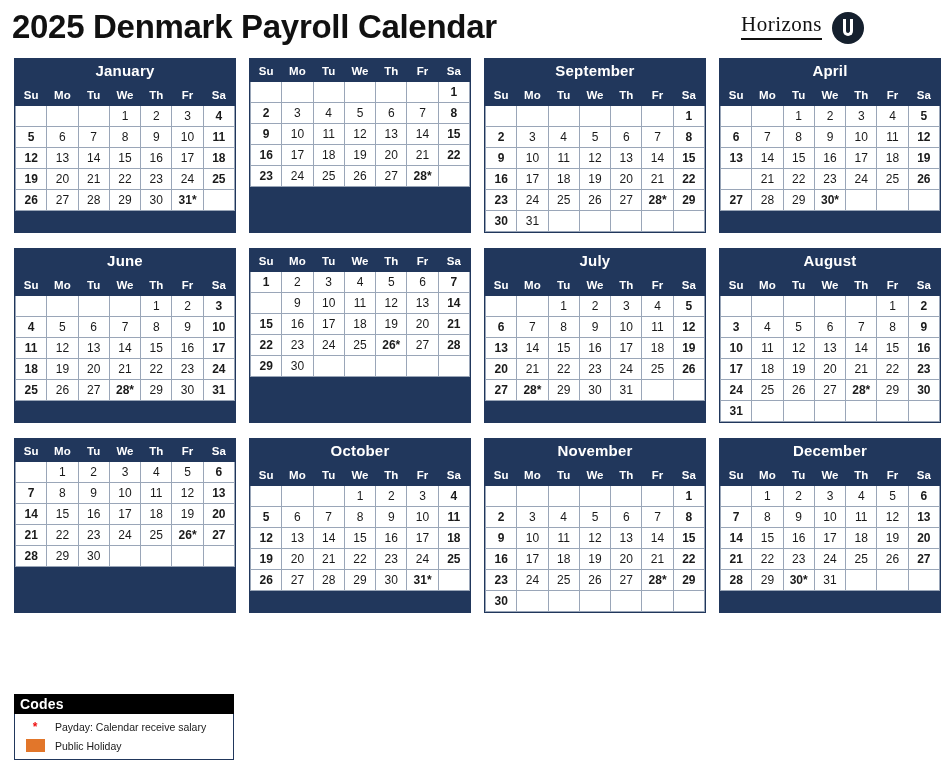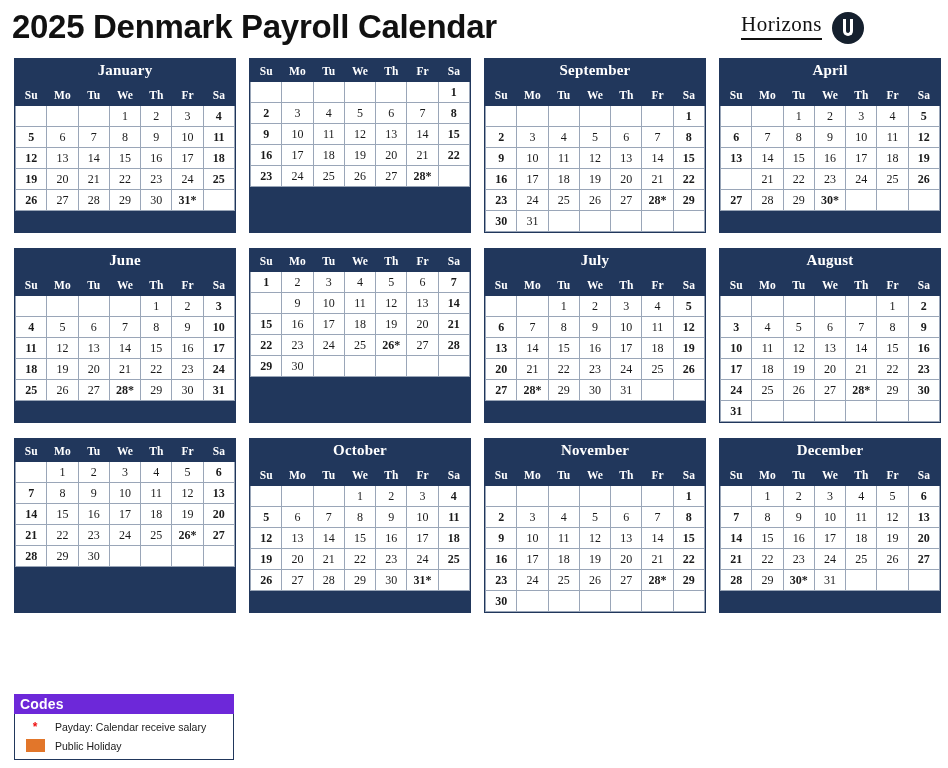--- a/index.html
+++ b/index.html
@@ -87,21 +87,20 @@
     grid-template-columns: repeat(4, 222px);
     column-gap: 13px;
     row-gap: 15px;
     padding: 4px 0 0 6px;
   }
   .month {
     width: 222px;
     background: #21375c;
     border: 1px solid #21375c;
     box-sizing: border-box;
-    font-family: Liberation Serif, serif;
   }
   .month-name {
     text-align: center;
     color: #ffffff;
     font-size: 15px;
     font-weight: bold;
     padding: 3px 0 4px 0;
     letter-spacing: 0.2px;
   }
   table.month-table {
@@ -150,21 +149,21 @@
     font-weight: bold;
   }
   
   .codes {
     position: absolute;
     left: 14px;
     bottom: 8px;
     width: 220px;
   }
   .codes-title {
-    background: #6d28d9;
+    background: #000000;
     color: #ffffff;
     font-weight: bold;
     font-size: 14px;
     padding: 2px 6px;
     letter-spacing: 0.2px;
   }
   .codes-body {
     border: 1px solid #21375c;
     border-top: none;
     padding: 3px 0 4px 0;

